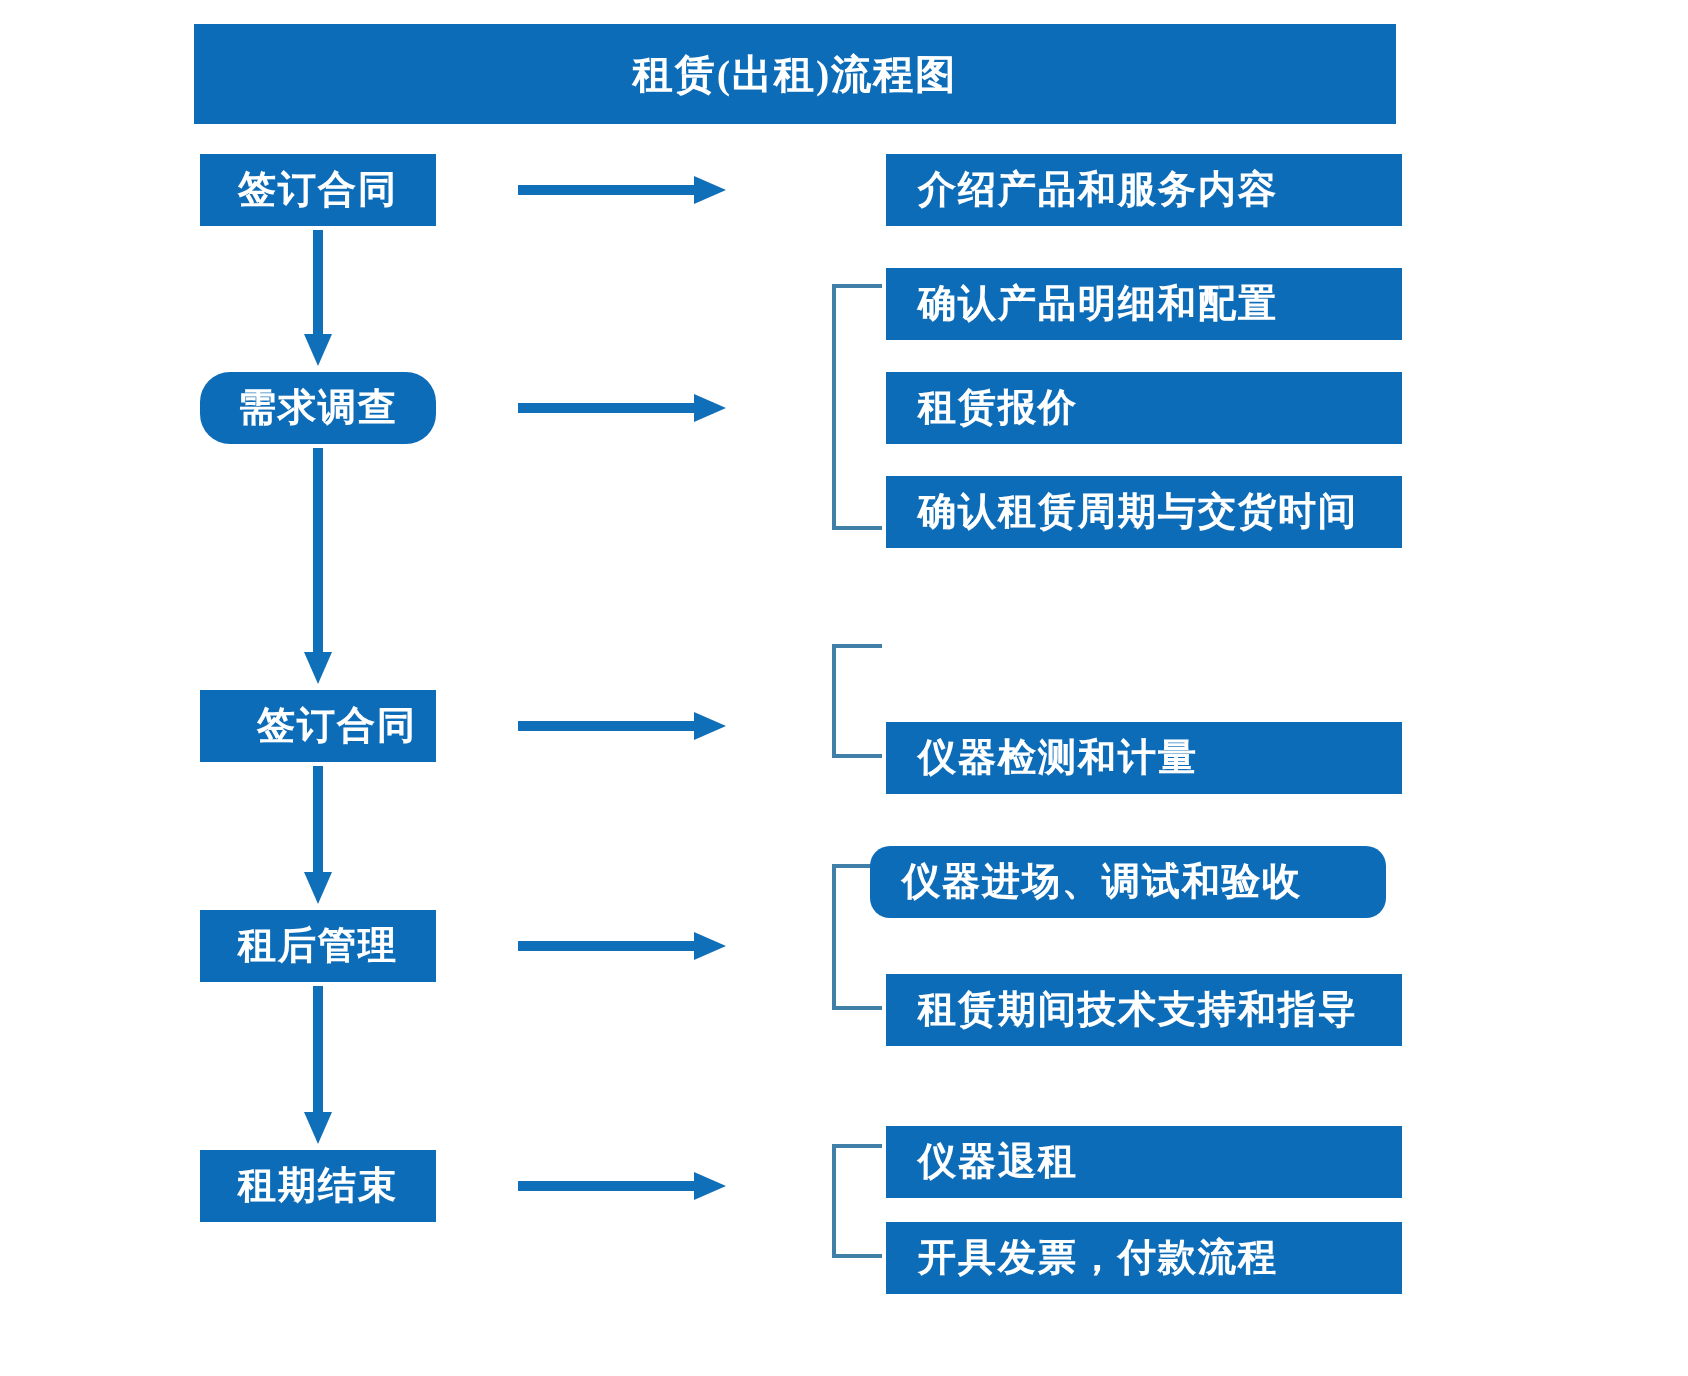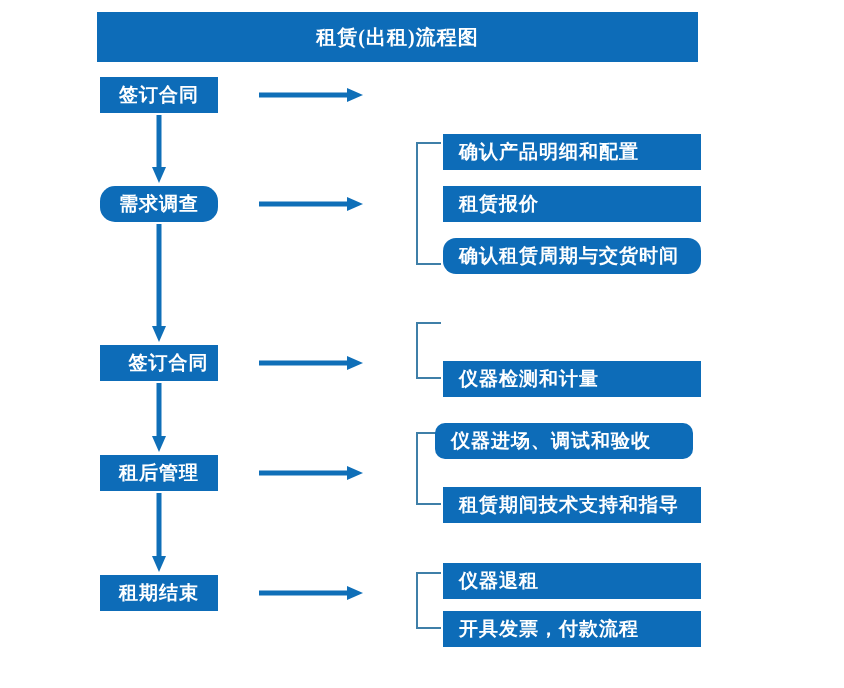--- a/index.html
+++ b/index.html
@@ -155,24 +155,25 @@
       <path d="M 27 1 L 3 1 L 3 72 L 27 72" fill="none" stroke="#3F7FA8" stroke-width="2"></path>
     </svg>
   </div>
 
   <div class="bracket" style="left:414px; top:572px; width:28px; height:57px;">
     <svg viewBox="0 0 28 57" preserveAspectRatio="none">
       <path d="M 27 1 L 3 1 L 3 56 L 27 56" fill="none" stroke="#3F7FA8" stroke-width="2"></path>
     </svg>
   </div>
 
+  <div class="box detail-box" style="left:443px; top:77px; width:258px; height:36px;">介绍产品和服务内容</div>
 
   <div class="box detail-box" style="left:443px; top:134px; width:258px; height:36px;">确认产品明细和配置</div>
   <div class="box detail-box" style="left:443px; top:186px; width:258px; height:36px;">租赁报价</div>
-  <div class="box detail-box" style="left:443px; top:238px; width:258px; height:36px;border-radius:13px;">确认租赁周期与交货时间</div>
+  <div class="box detail-box" style="left:443px; top:238px; width:258px; height:36px;">确认租赁周期与交货时间</div>
 
   <div class="box detail-box" style="left:443px; top:361px; width:258px; height:36px;">仪器检测和计量</div>
 
   <div class="box detail-box" style="left:435px; top:423px; width:258px; height:36px;border-radius:10px;">仪器进场、调试和验收</div>
   <div class="box detail-box" style="left:443px; top:487px; width:258px; height:36px;">租赁期间技术支持和指导</div>
 
   <div class="box detail-box" style="left:443px; top:563px; width:258px; height:36px;">仪器退租</div>
   <div class="box detail-box" style="left:443px; top:611px; width:258px; height:36px;">开具发票，付款流程</div>
 
 </div>

